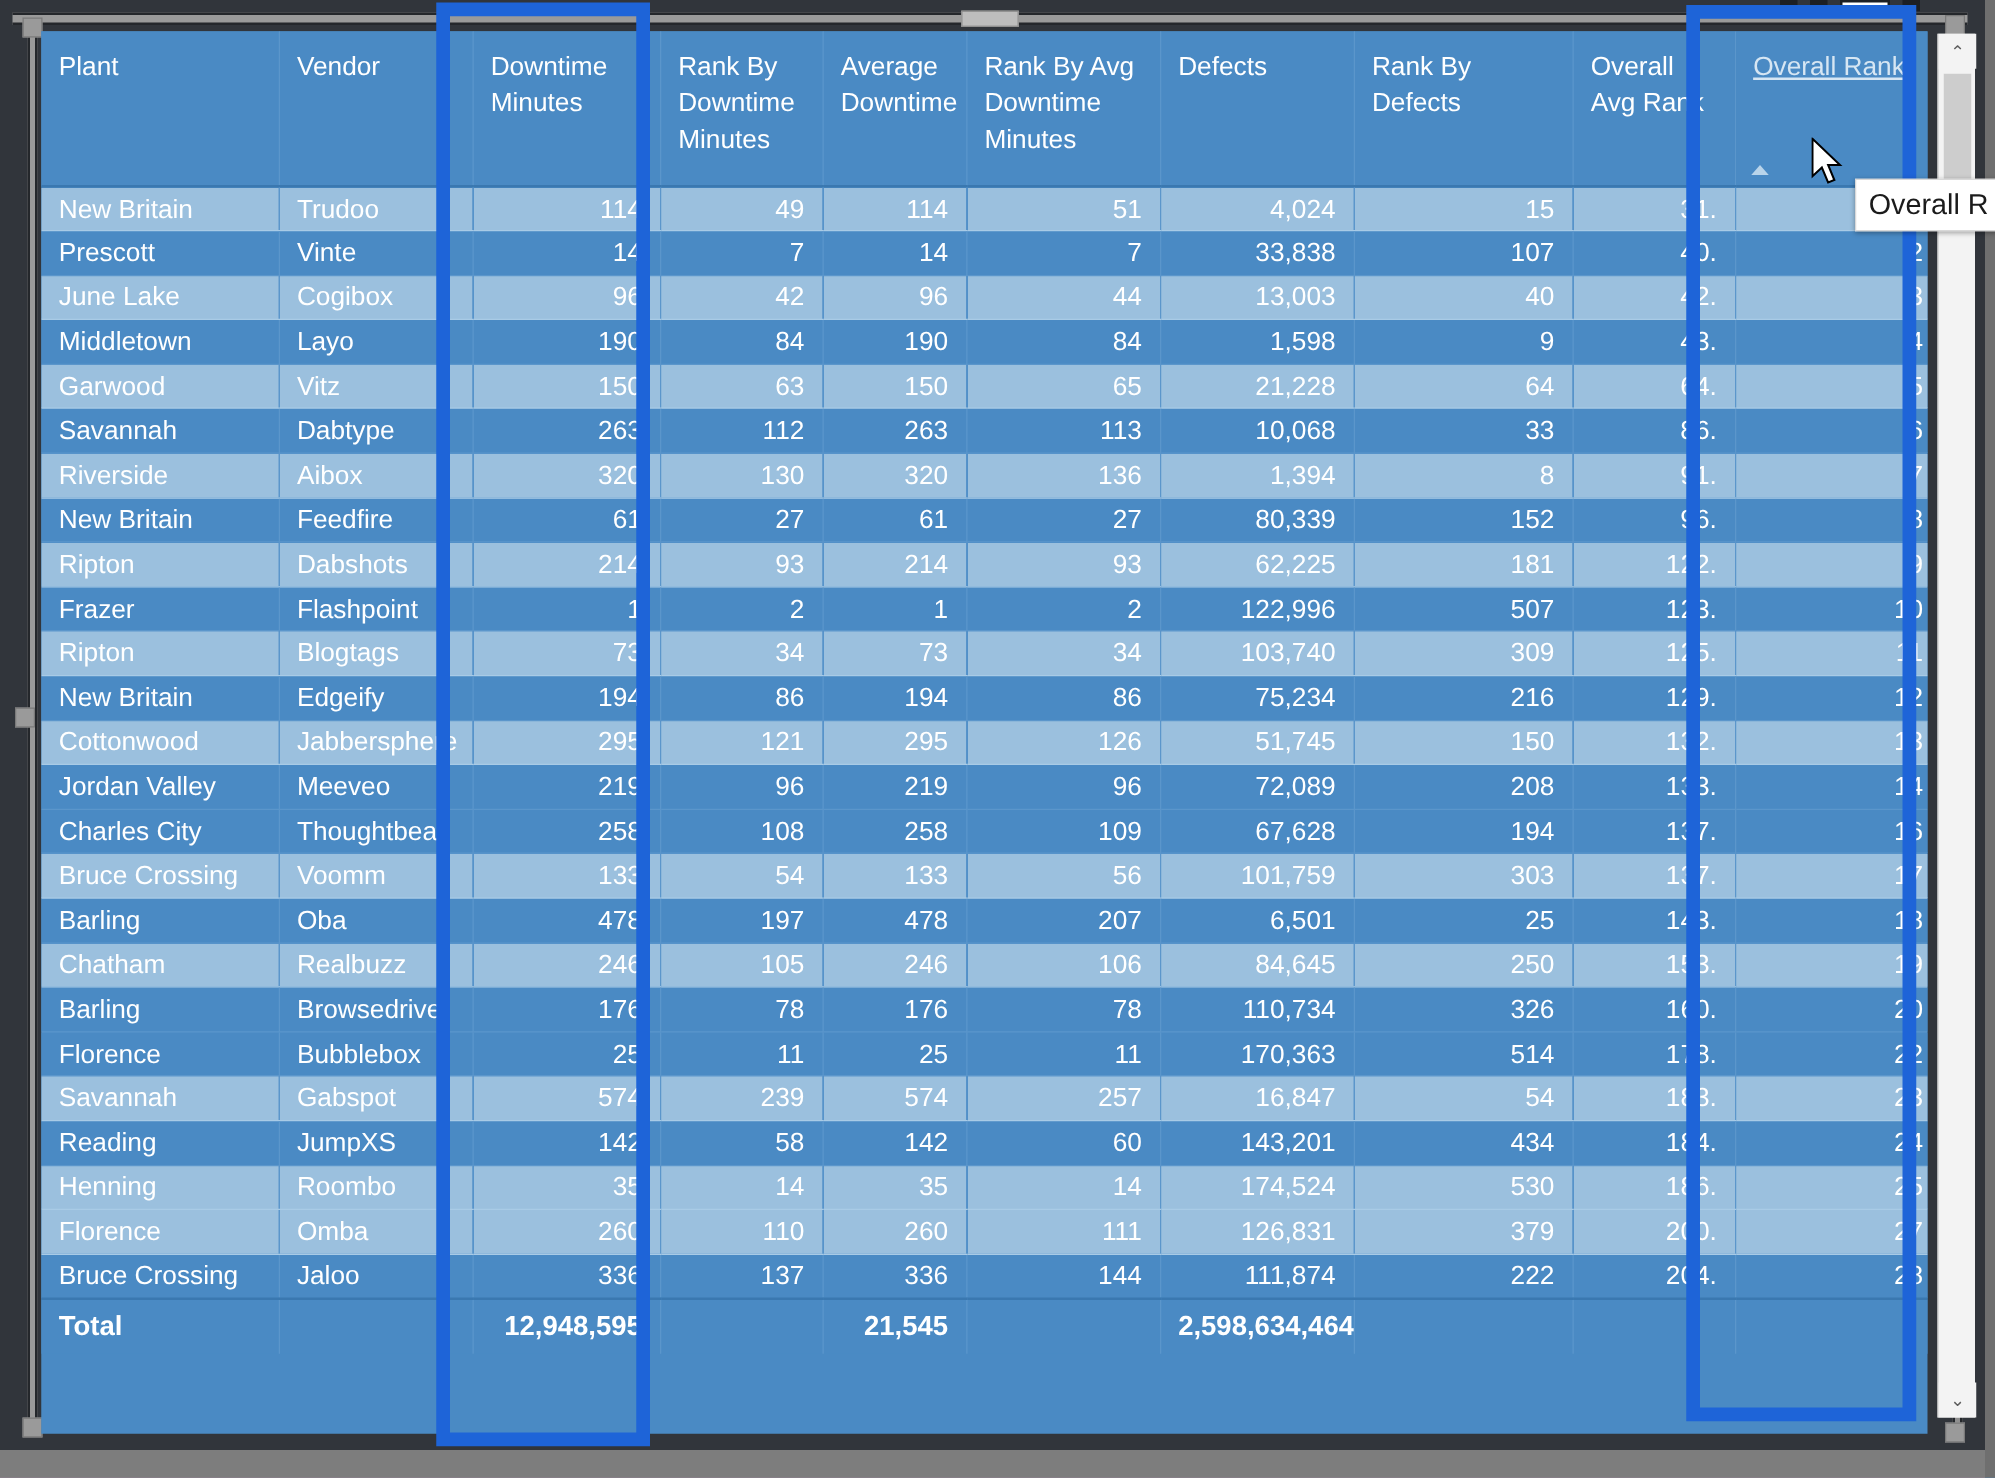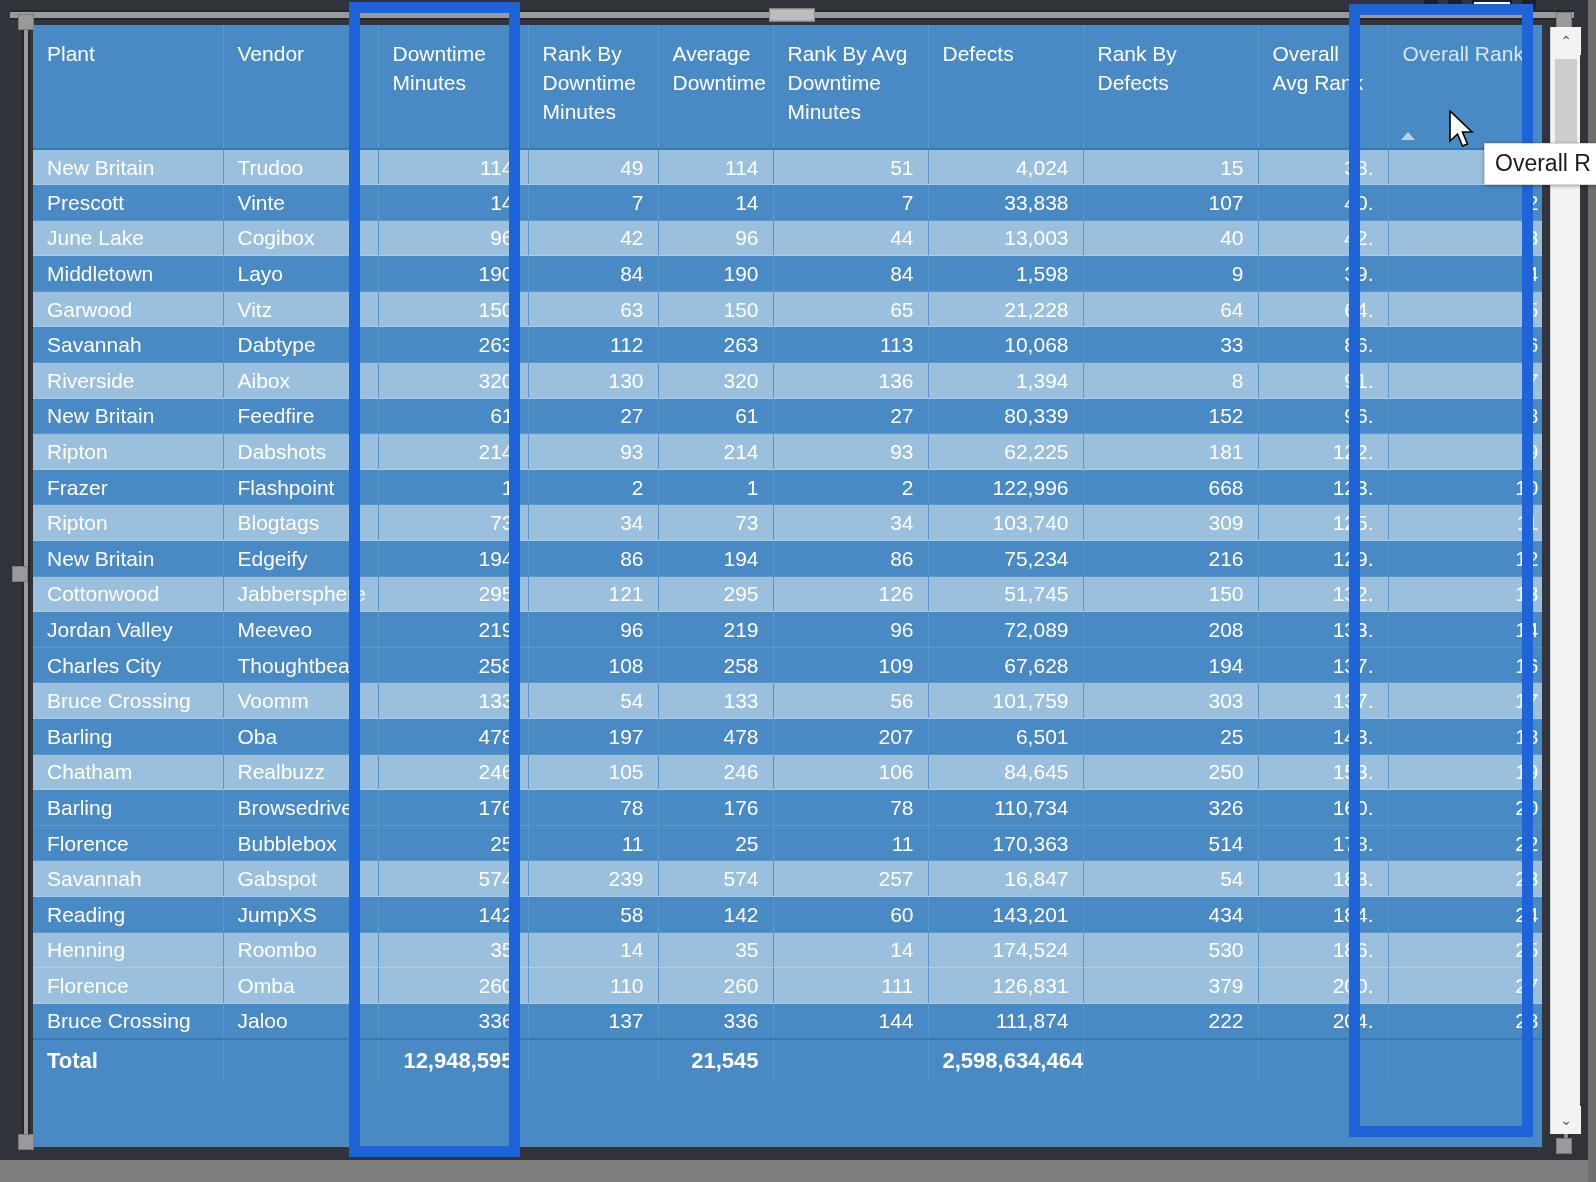--- a/index.html
+++ b/index.html
@@ -126,21 +126,21 @@
 
   
   th.sorted { background: #3d7dba; position: relative; }
   .sort-caret {
     position: absolute; left: 12px; bottom: 8px;
     width: 0; height: 0;
     border-left: 7px solid transparent;
     border-right: 7px solid transparent;
     border-bottom: 8px solid #b9d4ea;
   }
-  th.sorted .hdr-label { color: #d6e6f3; }
+  th.sorted .hdr-label { color: #d6e6f3; text-decoration: underline; }
 
   
   td.orank { background-clip: padding-box; }
 
   
   .vscroll {
     position: absolute; right: 8px; top: 27px;
     width: 30px; bottom: 48px;
     background: #f3f3f3;
     border-left: 1px solid #d2d2d2;
@@ -267,21 +267,21 @@
       <tbody id="tbody">
           <tr class="odd">
             <td>New Britain</td>
             <td>Trudoo</td>
             <td class="num">114</td>
             <td class="num">49</td>
             <td class="num">114</td>
             <td class="num">51</td>
             <td class="num">4,024</td>
             <td class="num">15</td>
-            <td class="num">38.</td>
+            <td class="num">31.</td>
             <td class="num orank">1</td>
           </tr>
           <tr class="even">
             <td>Prescott</td>
             <td>Vinte</td>
             <td class="num">14</td>
             <td class="num">7</td>
             <td class="num">14</td>
             <td class="num">7</td>
             <td class="num">33,838</td>
@@ -303,21 +303,21 @@
           </tr>
           <tr class="even">
             <td>Middletown</td>
             <td>Layo</td>
             <td class="num">190</td>
             <td class="num">84</td>
             <td class="num">190</td>
             <td class="num">84</td>
             <td class="num">1,598</td>
             <td class="num">9</td>
-            <td class="num">39.</td>
+            <td class="num">43.</td>
             <td class="num orank">4</td>
           </tr>
           <tr class="odd">
             <td>Garwood</td>
             <td>Vitz</td>
             <td class="num">150</td>
             <td class="num">63</td>
             <td class="num">150</td>
             <td class="num">65</td>
             <td class="num">21,228</td>
@@ -374,21 +374,21 @@
             <td class="num orank">9</td>
           </tr>
           <tr class="even">
             <td>Frazer</td>
             <td>Flashpoint</td>
             <td class="num">1</td>
             <td class="num">2</td>
             <td class="num">1</td>
             <td class="num">2</td>
             <td class="num">122,996</td>
-            <td class="num">668</td>
+            <td class="num">507</td>
             <td class="num">123.</td>
             <td class="num orank">10</td>
           </tr>
           <tr class="odd">
             <td>Ripton</td>
             <td>Blogtags</td>
             <td class="num">73</td>
             <td class="num">34</td>
             <td class="num">73</td>
             <td class="num">34</td>

